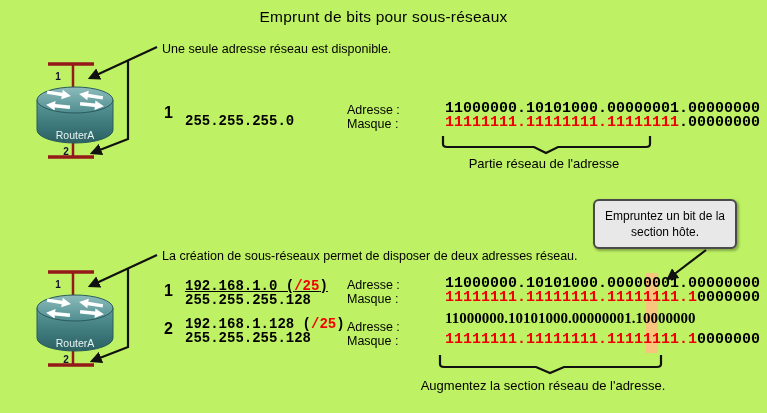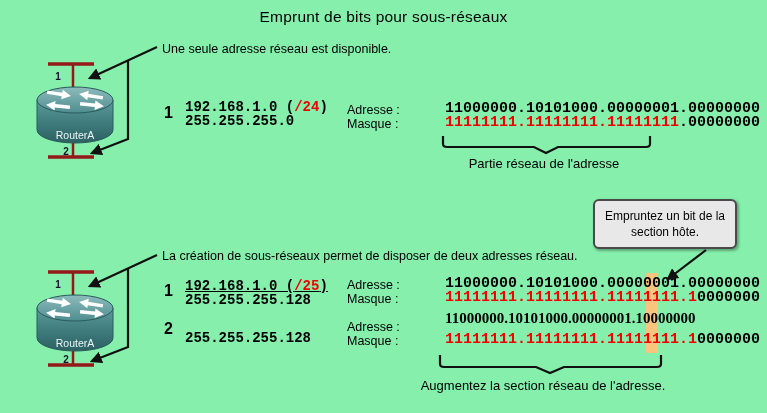--- a/index.html
+++ b/index.html
@@ -1,16 +1,16 @@
 <!DOCTYPE html>
 <html><head>
 <meta charset="utf-8">
 <style>
   html,body{margin:0;padding:0;background:#fff;}
-  #stage{position:relative;width:767px;height:413px;background:#86efac;overflow:hidden;
+  #stage{position:relative;width:767px;height:413px;background:#bef264;overflow:hidden;
          font-family:"Liberation Sans","DejaVu Sans",sans-serif;color:#000;}
   .abs{position:absolute;}
   .mono{font-family:"Liberation Mono","DejaVu Sans Mono",monospace;font-weight:bold;white-space:pre;}
   .bin{font-size:15px;line-height:14px;}
   .ip{font-size:14px;line-height:14px;}
   .red{color:#f20000;}
   .binlabel{width:90px;text-align:left;font-size:12.5px;line-height:14px;}
   .note{font-size:12.5px;line-height:14px;white-space:nowrap;}
   .caption{font-size:13px;line-height:14px;text-align:center;white-space:nowrap;}
   .rownum{font-size:16px;font-weight:bold;line-height:16px;}
@@ -29,37 +29,37 @@
 
 <div id="stage">
 
   <div id="title" class="abs txt">Emprunt de bits pour sous-réseaux</div>
 
   <div id="hl-band" class="abs"></div>
 
   <div class="abs txt note" style="left:162px;top:42px;">Une seule adresse réseau est disponible.</div>
 
   <div class="abs txt rownum" style="left:164px;top:105px;">1</div>
-  <div class="abs txt mono ip" style="left:185px;top:100px;"><span>192.168.1.0 (</span><span class="red">/24</span><span>)</span></div>
   <div class="abs txt mono ip" style="left:185px;top:114px;font-family:Liberation Mono, monospace;">255.255.255.0</div>
 
   <div class="abs txt binlabel" style="left:347px;top:103px;">Adresse :</div>
   <div class="abs txt mono bin" style="left:445px;top:102px;">11000000.10101000.00000001.00000000</div>
   <div class="abs txt binlabel" style="left:347px;top:117px;">Masque :</div>
   <div class="abs txt mono bin" style="left:445px;top:116px;"><span class="red">11111111.11111111.11111111</span><span>.00000000</span></div>
 
   <div class="abs txt note" style="left:162px;top:249px;">La création de sous-réseaux permet de disposer de deux adresses réseau.</div>
 
   <div class="abs txt caption" style="left:444px;top:157px;width:200px;">Partie réseau de l'adresse</div>
 
   <div class="abs txt rownum" style="left:164px;top:283px;">1</div>
   <div class="abs txt mono ip" style="left:185px;top:279px;text-decoration:underline;"><span>192.168.1.0 (</span><span class="red">/25</span><span>)</span></div>
   <div class="abs txt mono ip" style="left:185px;top:293px;">255.255.255.128</div>
 
   <div class="abs txt rownum" style="left:164px;top:321px;">2</div>
+  <div class="abs txt mono ip" style="left:185px;top:317px;"><span>192.168.1.128 (</span><span class="red">/25</span><span>)</span></div>
   <div class="abs txt mono ip" style="left:185px;top:331px;">255.255.255.128</div>
 
   <div class="abs txt binlabel" style="left:347px;top:278px;">Adresse :</div>
   <div class="abs txt mono bin" style="left:445px;top:277px;">11000000.10101000.00000001.00000000</div>
   <div class="abs txt binlabel" style="left:347px;top:292px;">Masque :</div>
   <div class="abs txt mono bin" style="left:445px;top:291px;"><span class="red">11111111.11111111.11111111.1</span><span>0000000</span></div>
 
   <div class="abs txt binlabel" style="left:347px;top:320px;">Adresse :</div>
   <div class="abs txt mono bin" style="left:445px;top:311px;font-family:Liberation Serif, serif;">11000000.10101000.00000001.10000000</div>
   <div class="abs txt binlabel" style="left:347px;top:334px;">Masque :</div>

